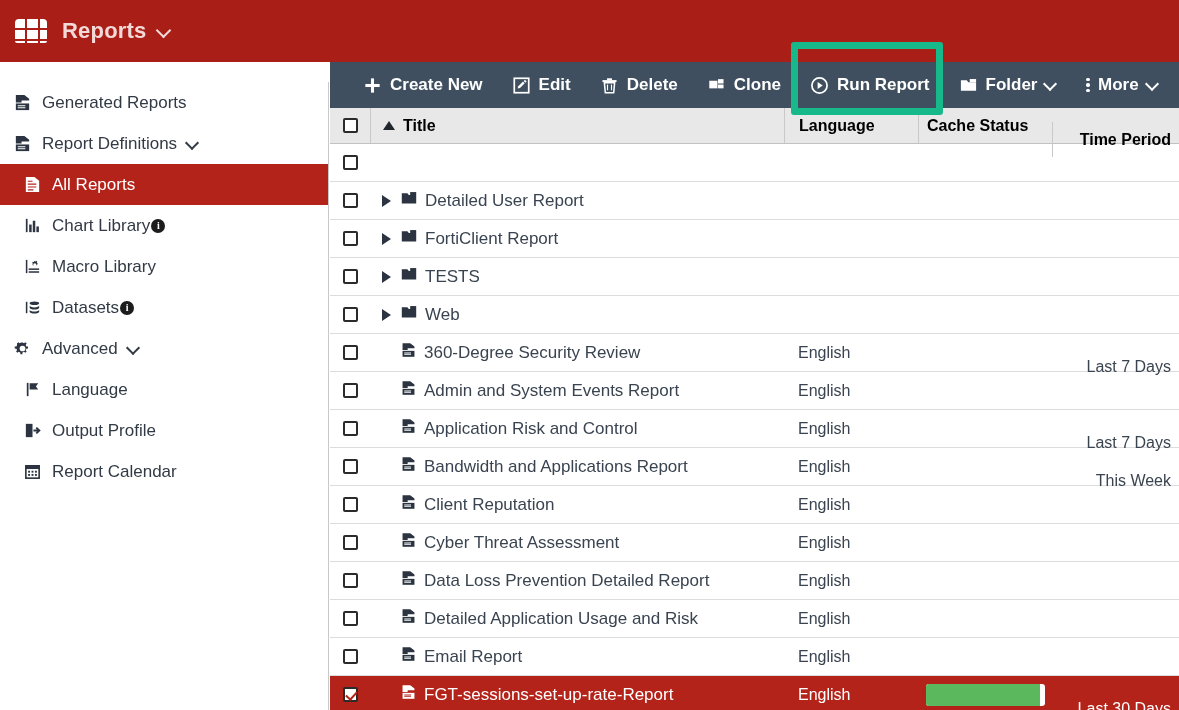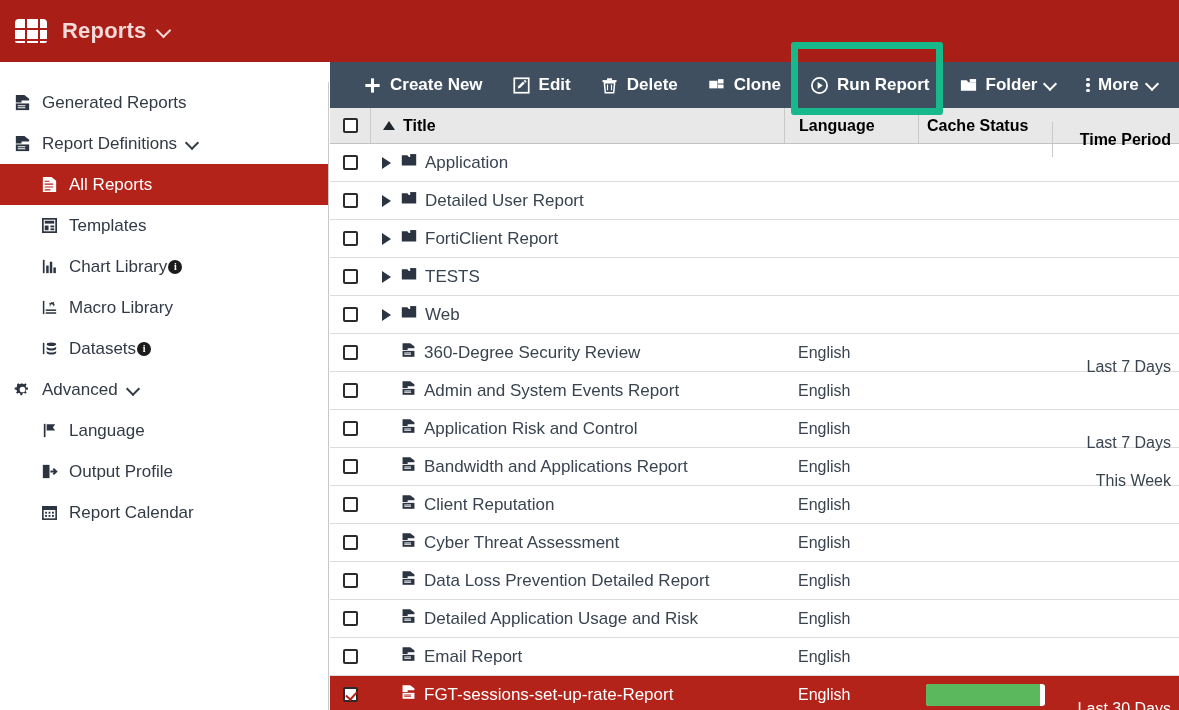--- a/index.html
+++ b/index.html
@@ -48,21 +48,21 @@
     position: absolute; left: 0; top: 62px; width: 329px; height: 648px;
     background: #ffffff; border-right: 1px solid #c9c9c9;
     overflow: hidden;
     margin-top: 20px;
   }
   .nav-item {
     height: 41px; display: flex; align-items: center;
     color: #323a45; font-size: 17px; cursor: pointer;
     padding-left: 8px;
   }
-  .nav-item.indent { padding-left: 35px; }
+  .nav-item.indent { padding-left: 18px; }
   .nav-item.selected { background: #b4231a; color: #ffffff; }
   .nav-ico {
     width: 28px; min-width: 28px; display: inline-flex;
     align-items: center; justify-content: center; margin-right: 6px;
   }
   .nav-label { white-space: nowrap; }
   .nav-caret {
     margin-left: 10px; display: inline-block; width: 12px; height: 12px; position: relative;
   }
   .nav-caret::after {
@@ -219,32 +219,20 @@
     <div class="nav-item indent selected">
       <span class="nav-ico">
         <svg width="19" height="19" viewBox="0 0 20 20">
             <path d="M3 2h9l5 4v12H3z" fill="#fff"></path>
             <path d="M5 6h5v1.2H5zM5 9h9v1.2H5zM5 12h9v1.2H5zM5 15h6v1.2H5z" fill="#b4231a"></path>
           </svg>
       </span>
       <span class="nav-label">All Reports</span>
     </div>
 
-    <div class="nav-item indent">
-      <span class="nav-ico">
-        <svg width="19" height="19" viewBox="0 0 20 20">
-            <rect x="3" y="3" width="14" height="14" fill="none" stroke="#2b3440" stroke-width="1.8"></rect>
-            <rect x="5" y="5" width="10" height="3" fill="#2b3440"></rect>
-            <rect x="5" y="10" width="4" height="5" fill="#2b3440"></rect>
-            <rect x="11" y="10" width="4" height="2" fill="#2b3440"></rect>
-            <rect x="11" y="13" width="4" height="2" fill="#2b3440"></rect>
-          </svg>
-      </span>
-      <span class="nav-label">Templates</span>
-    </div>
 
     <div class="nav-item indent">
       <span class="nav-ico">
         <svg width="19" height="19" viewBox="0 0 20 20">
             <rect x="3" y="3" width="1.8" height="14" fill="#2b3440"></rect>
             <rect x="6.5" y="9" width="2.6" height="8" fill="#2b3440"></rect>
             <rect x="10.3" y="5" width="2.6" height="12" fill="#2b3440"></rect>
             <rect x="14.1" y="11" width="2.6" height="6" fill="#2b3440"></rect>
           </svg>
       </span>
@@ -424,30 +412,20 @@
       <div class="col-time">
         <span>Time Period</span>
       </div>
     </div>
 
     <div id="tbody">
         <div class="row">
           <div class="col-chk">
             <span class="chk"></span>
           </div>
-          <div class="col-title">
-            <span class="title-cell">
-              <span class="expander"></span>
-              <span><svg width="18" height="18" viewBox="0 0 20 20">
-                  <path d="M2 4.8h6.2l1.6 2H18v9.2H2z" fill="#2b3440"></path>
-                  <path d="M11.3 3.4H18v3.4h-6.7z" fill="#2b3440"></path>
-                </svg></span>
-              <span>Application</span>
-            </span>
-          </div>
           <div class="col-lang"></div>
           <div class="col-cache"></div>
           <div class="col-time"></div>
         </div>
         <div class="row">
           <div class="col-chk">
             <span class="chk"></span>
           </div>
           <div class="col-title">
             <span class="title-cell">

